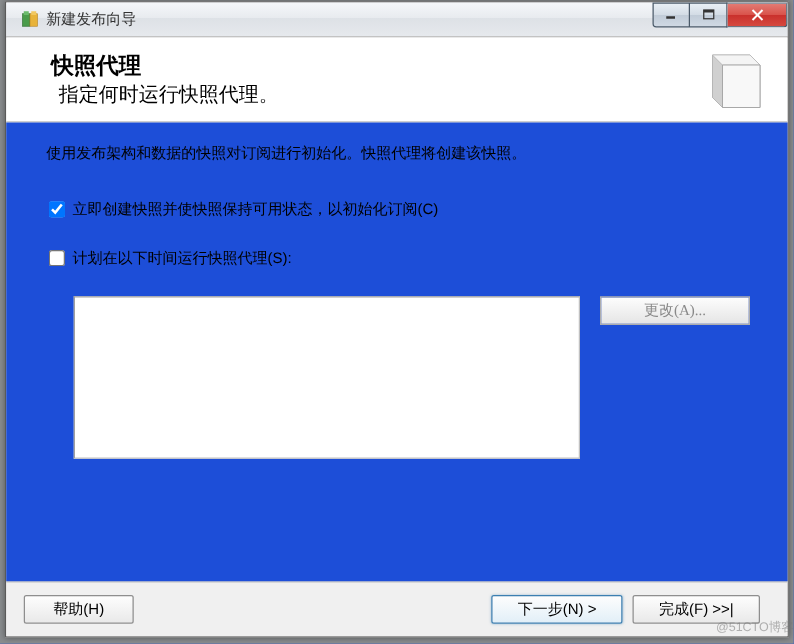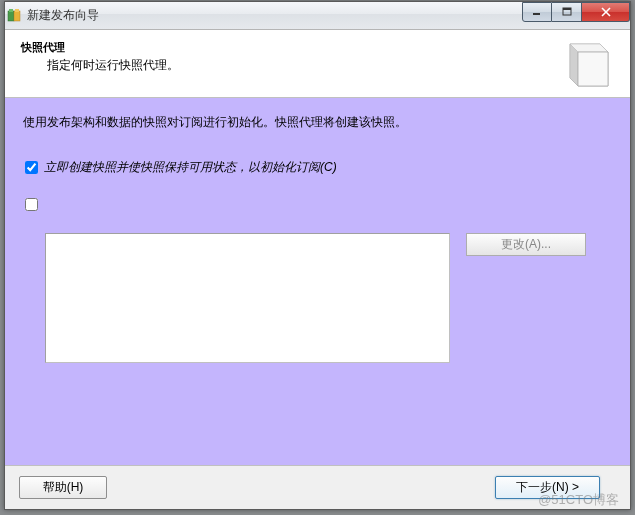--- a/index.html
+++ b/index.html
@@ -24,21 +24,21 @@
     box-shadow: 0 0 5px rgba(0,0,0,0.4);
     display: flex;
     flex-direction: column;
   }
   .titlebar {
     height: 28px;
     background: linear-gradient(to bottom, #f5f7fa 0%, #e8ebef 45%, #dde1e6 46%, #e6e9ed 100%);
     border-bottom: 1px solid #b5b5b5;
     display: flex;
     align-items: center;
-    padding-left: 2px;
+    padding-left: 12px;
   }
   .titlebar .title-icon {
     width: 16px;
     height: 16px;
     margin-right: 4px;
     display: inline-block;
     position: relative;
   }
   .title-icon svg { display: block; }
   .titlebar .title-text {
@@ -73,61 +73,61 @@
     border-radius: 0 0 3px 0;
   }
   .header-panel {
     background: #fff;
     padding: 10px 16px 8px 16px;
     position: relative;
     border-bottom: 1px solid #c0c0c0;
     height: 68px;
   }
   .header-title {
-    font-size: 11px;
+    font-size: 18px;
     font-weight: bold;
     color: #000;
     margin-bottom: 2px;
+    margin-left: 20px;
   }
   .header-sub {
-    font-size: 12px;
+    font-size: 16px;
     color: #000;
     margin-left: 26px;
   }
   .header-graphic {
     position: absolute;
     right: 16px;
     top: 8px;
     width: 50px;
     height: 52px;
   }
   .content {
     flex: 1;
-    padding: 16px 18px 10px 18px;
-    background: #c4b5fd;
+    padding: 16px 18px 10px 32px;
+    background: #1d4ed8;
     position: relative;
   }
   .desc-line {
     color: #000;
     margin-bottom: 28px;
   }
   .check-row {
     display: flex;
     align-items: center;
     margin-bottom: 22px;
     margin-left: 2px;
   }
   .check-row input[type=checkbox] {
     margin: 0 6px 0 0;
     width: 13px;
     height: 13px;
   }
   .check-row label {
     color: #000;
-    font-style: italic;
   }
   .sched-area {
     display: flex;
     align-items: flex-start;
     margin-left: 22px;
     gap: 16px;
   }
   .sched-box {
     width: 405px;
     height: 130px;
@@ -136,21 +136,21 @@
     border-top-color: #a0a0a0;
     border-left-color: #a0a0a0;
   }
   .change-btn {
     width: 120px;
     height: 23px;
     background: linear-gradient(to bottom, #fdfdfd, #e5e5e5);
     border: 1px solid #adadad;
     color: #888;
     font-size: 12px;
-    font-family: Liberation Sans, sans-serif;
+    font-family: Liberation Serif, serif;
     padding: 0;
   }
   .note-line {
     margin-top: 24px;
     color: #000;
   }
   .button-bar {
     border-top: 1px solid #c0c0c0;
     height: 44px;
     display: flex;
@@ -173,23 +173,23 @@
   .btn.default {
     border: 1px solid #3c7fb1;
     box-shadow: 0 0 2px rgba(60,127,177,0.5);
     background: linear-gradient(to bottom, #fdfdfd, #e2eff8);
     text-align: right;
   }
   .spacer { flex: 1; }
   .btn-gap { width: 8px; }
   .watermark {
     position: absolute;
-    right: 16px;
+    right: 0;
     bottom: 6px;
-    font-size: 13px;
+    font-size: 10px;
     color: rgba(120,120,120,0.55);
     pointer-events: none;
   }
 </style>
 </head>
 <body>
 
 <div class="window">
 
   <div class="titlebar">
@@ -239,33 +239,35 @@
   <div class="content">
     <div class="desc-line">使用发布架构和数据的快照对订阅进行初始化。快照代理将创建该快照。</div>
 
     <div class="check-row">
       <input type="checkbox" checked="" style="">
       <label>立即创建快照并使快照保持可用状态，以初始化订阅(C)</label>
     </div>
 
     <div class="check-row">
       <input type="checkbox" style="">
+      <label>计划在以下时间运行快照代理(S):</label>
     </div>
 
     <div class="sched-area">
       <div class="sched-box"></div>
       <button class="change-btn" disabled="">更改(A)...</button>
     </div>
 
   </div>
 
   <div class="button-bar">
     <button class="btn">帮助(H)</button>
     <div class="spacer"></div>
     <div class="btn-gap"></div>
     <button class="btn default">下一步(N) &gt;</button>
     <div class="btn-gap"></div>
+    <button class="btn">完成(F) &gt;&gt;|</button>
     <div class="btn-gap"></div>
   </div>
 
 </div>
 
 <div class="watermark">@51CTO博客</div>
 
 </body></html>

